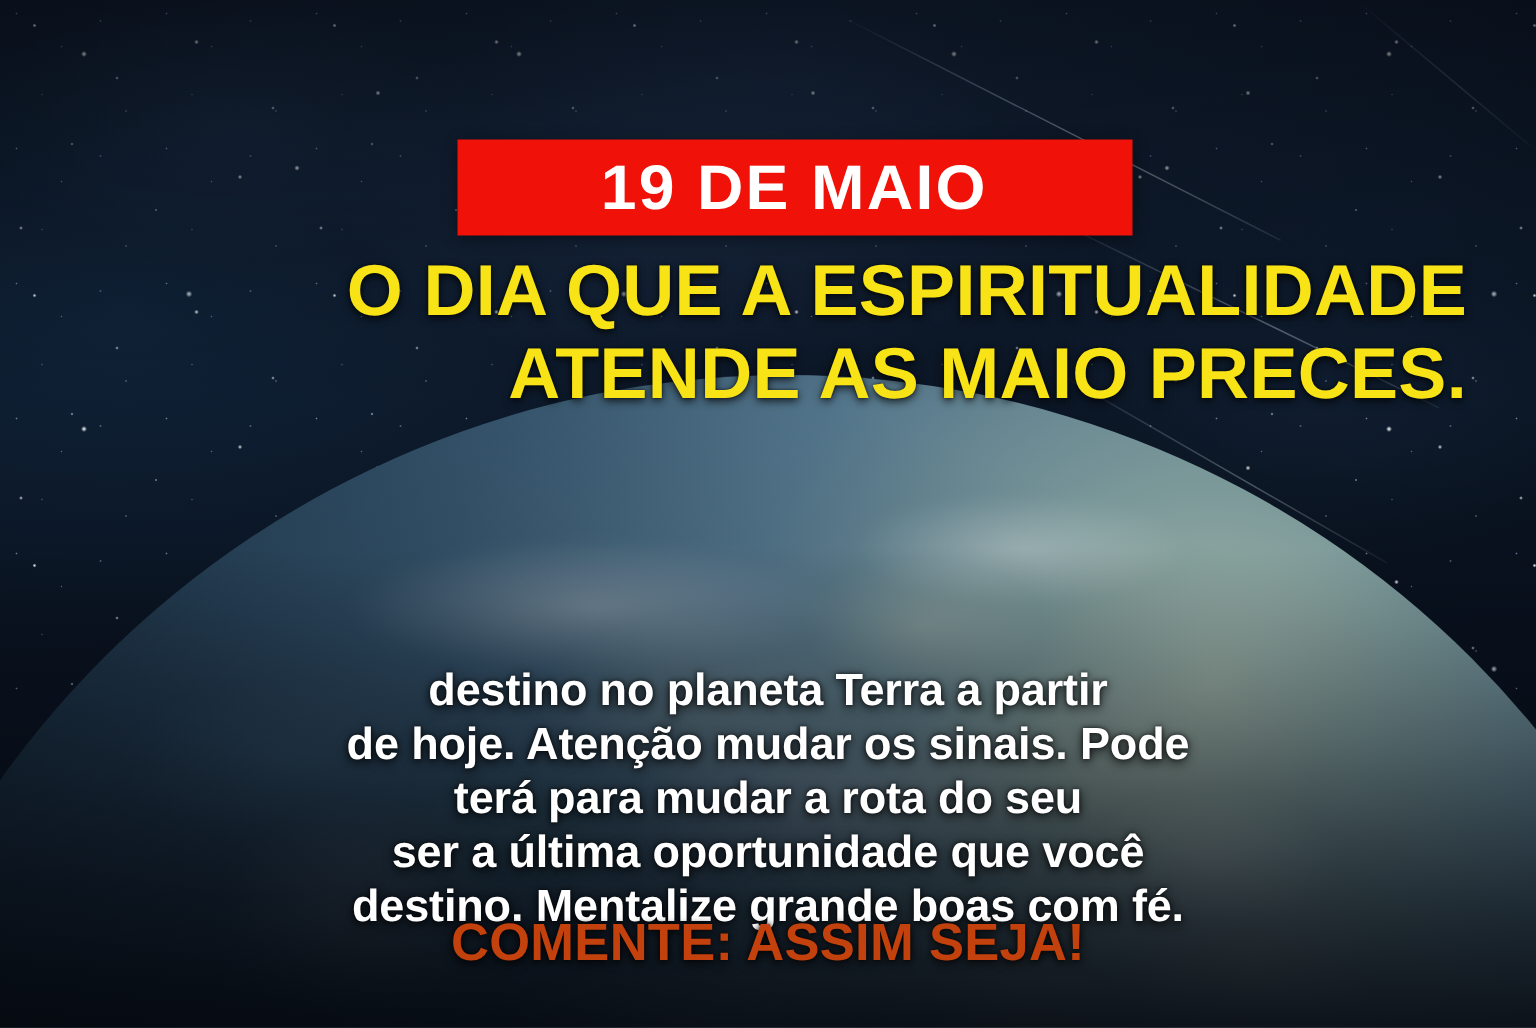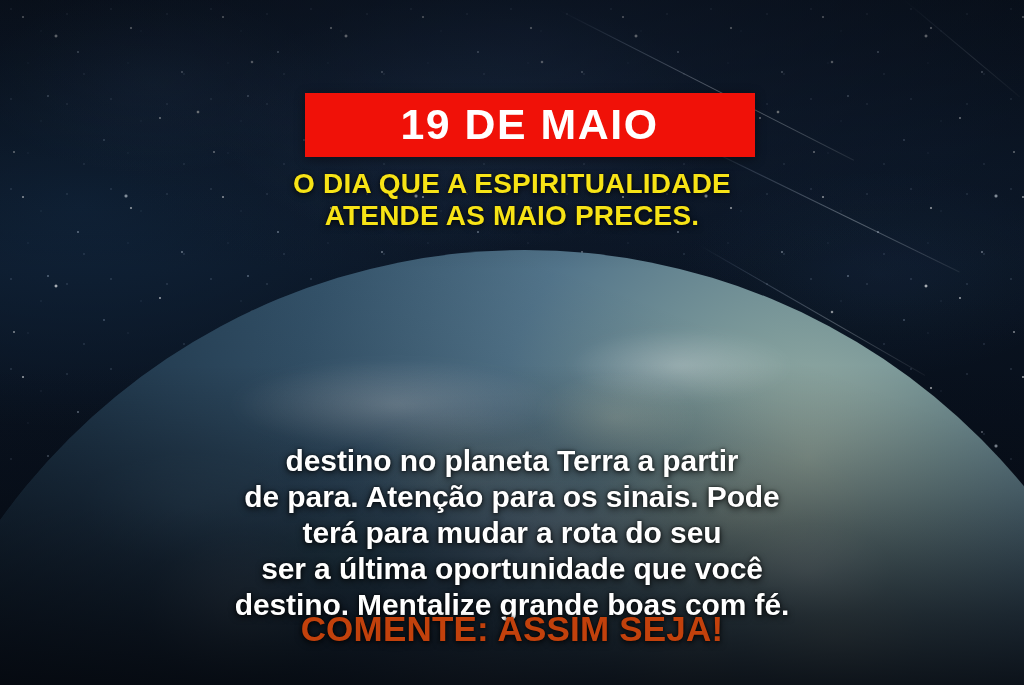--- a/index.html
+++ b/index.html
@@ -272,23 +272,23 @@
     line-height: 1;
     white-space: nowrap;
     font-stretch: condensed;
     transform: scaleX(1.02);
   }
 
   .headline {
     position: absolute;
     left: 0; right: 0;
     top: 168px;
-    text-align: center;
+    text-align: right;
     color: #f7e316;
-    font-size: 28px;
+    font-size: 48px;
     font-weight: bold;
     line-height: 1.14;
     letter-spacing: 0.2px;
     text-shadow: 0 2px 6px rgba(0,0,0,0.75), 0 0 2px rgba(0,0,0,0.6);
     padding: 0 46px;
   }
   .headline .hl-line { display: block; }
 
   .body-copy {
     position: absolute;
@@ -356,21 +356,21 @@
       <span class="date-text">19 DE MAIO</span>
     </div>
 
     <div class="headline">
       <span class="hl-line">O DIA QUE A ESPIRITUALIDADE</span>
       <span class="hl-line">ATENDE AS MAIO PRECES.</span>
     </div>
 
     <div class="body-copy">
       <span class="bc-line">destino no planeta Terra a partir</span>
-      <span class="bc-line">de para. Atenção para os sinais. Pode</span>
+      <span class="bc-line">de hoje. Atenção mudar os sinais. Pode</span>
       <span class="bc-line">terá para mudar a rota do seu</span>
       <span class="bc-line">ser a última oportunidade que você</span>
       <span class="bc-line">destino. Mentalize grande boas com fé.</span>
     </div>
 
     <div class="cta">
       <span>COMENTE: ASSIM SEJA!</span>
     </div>
 
   </div>

